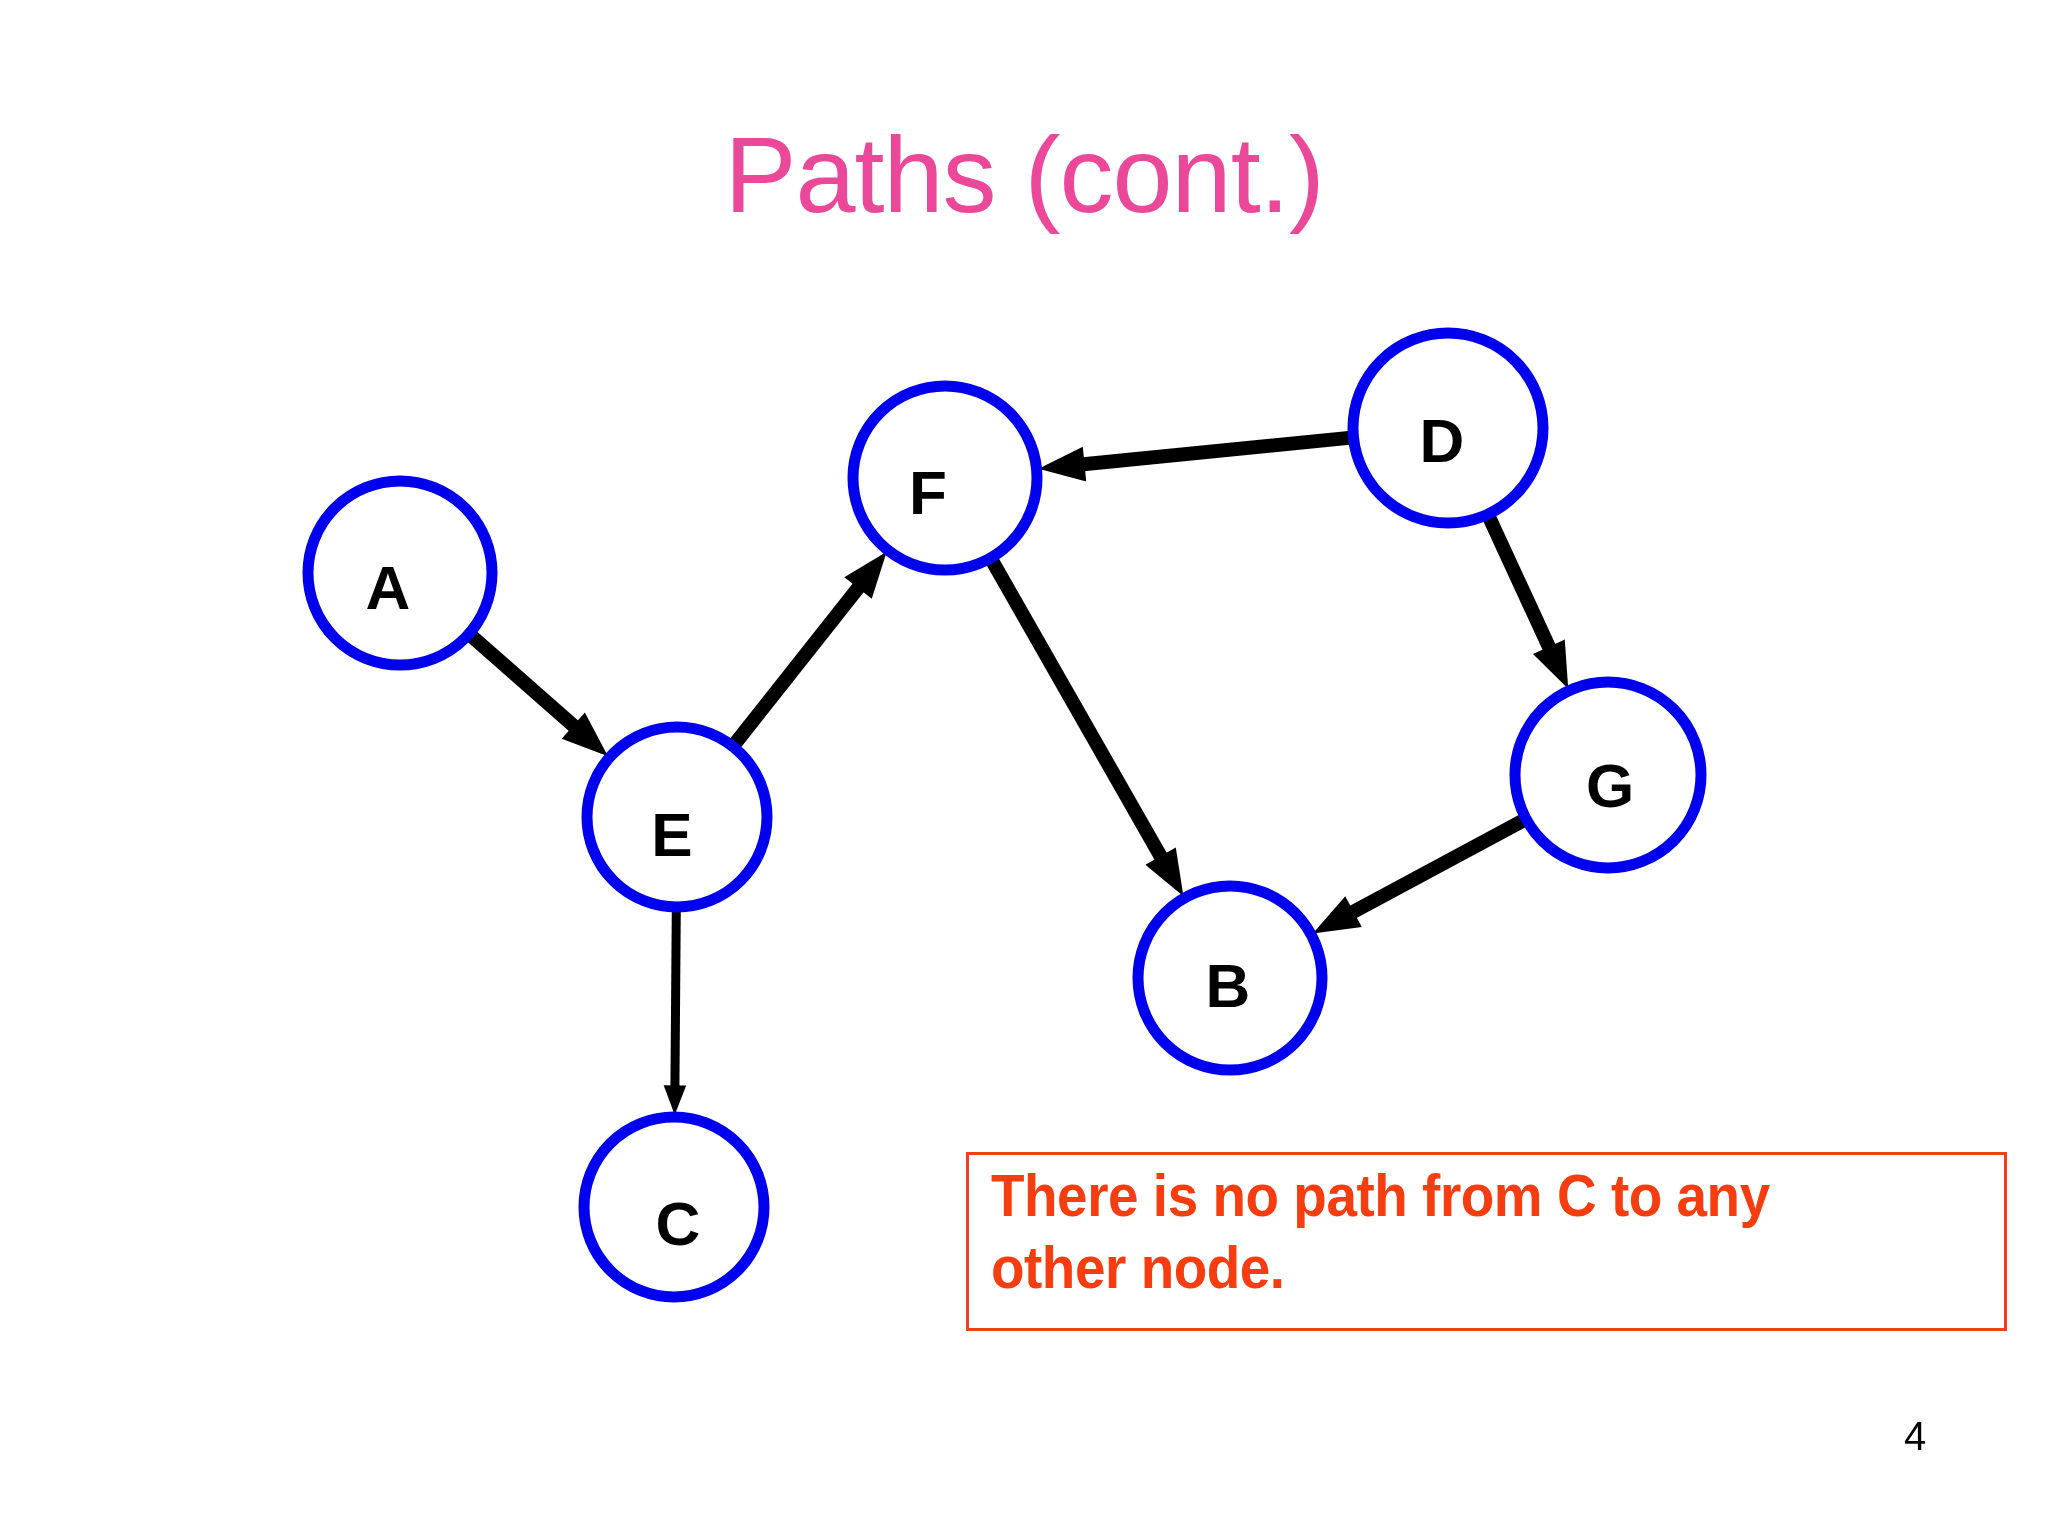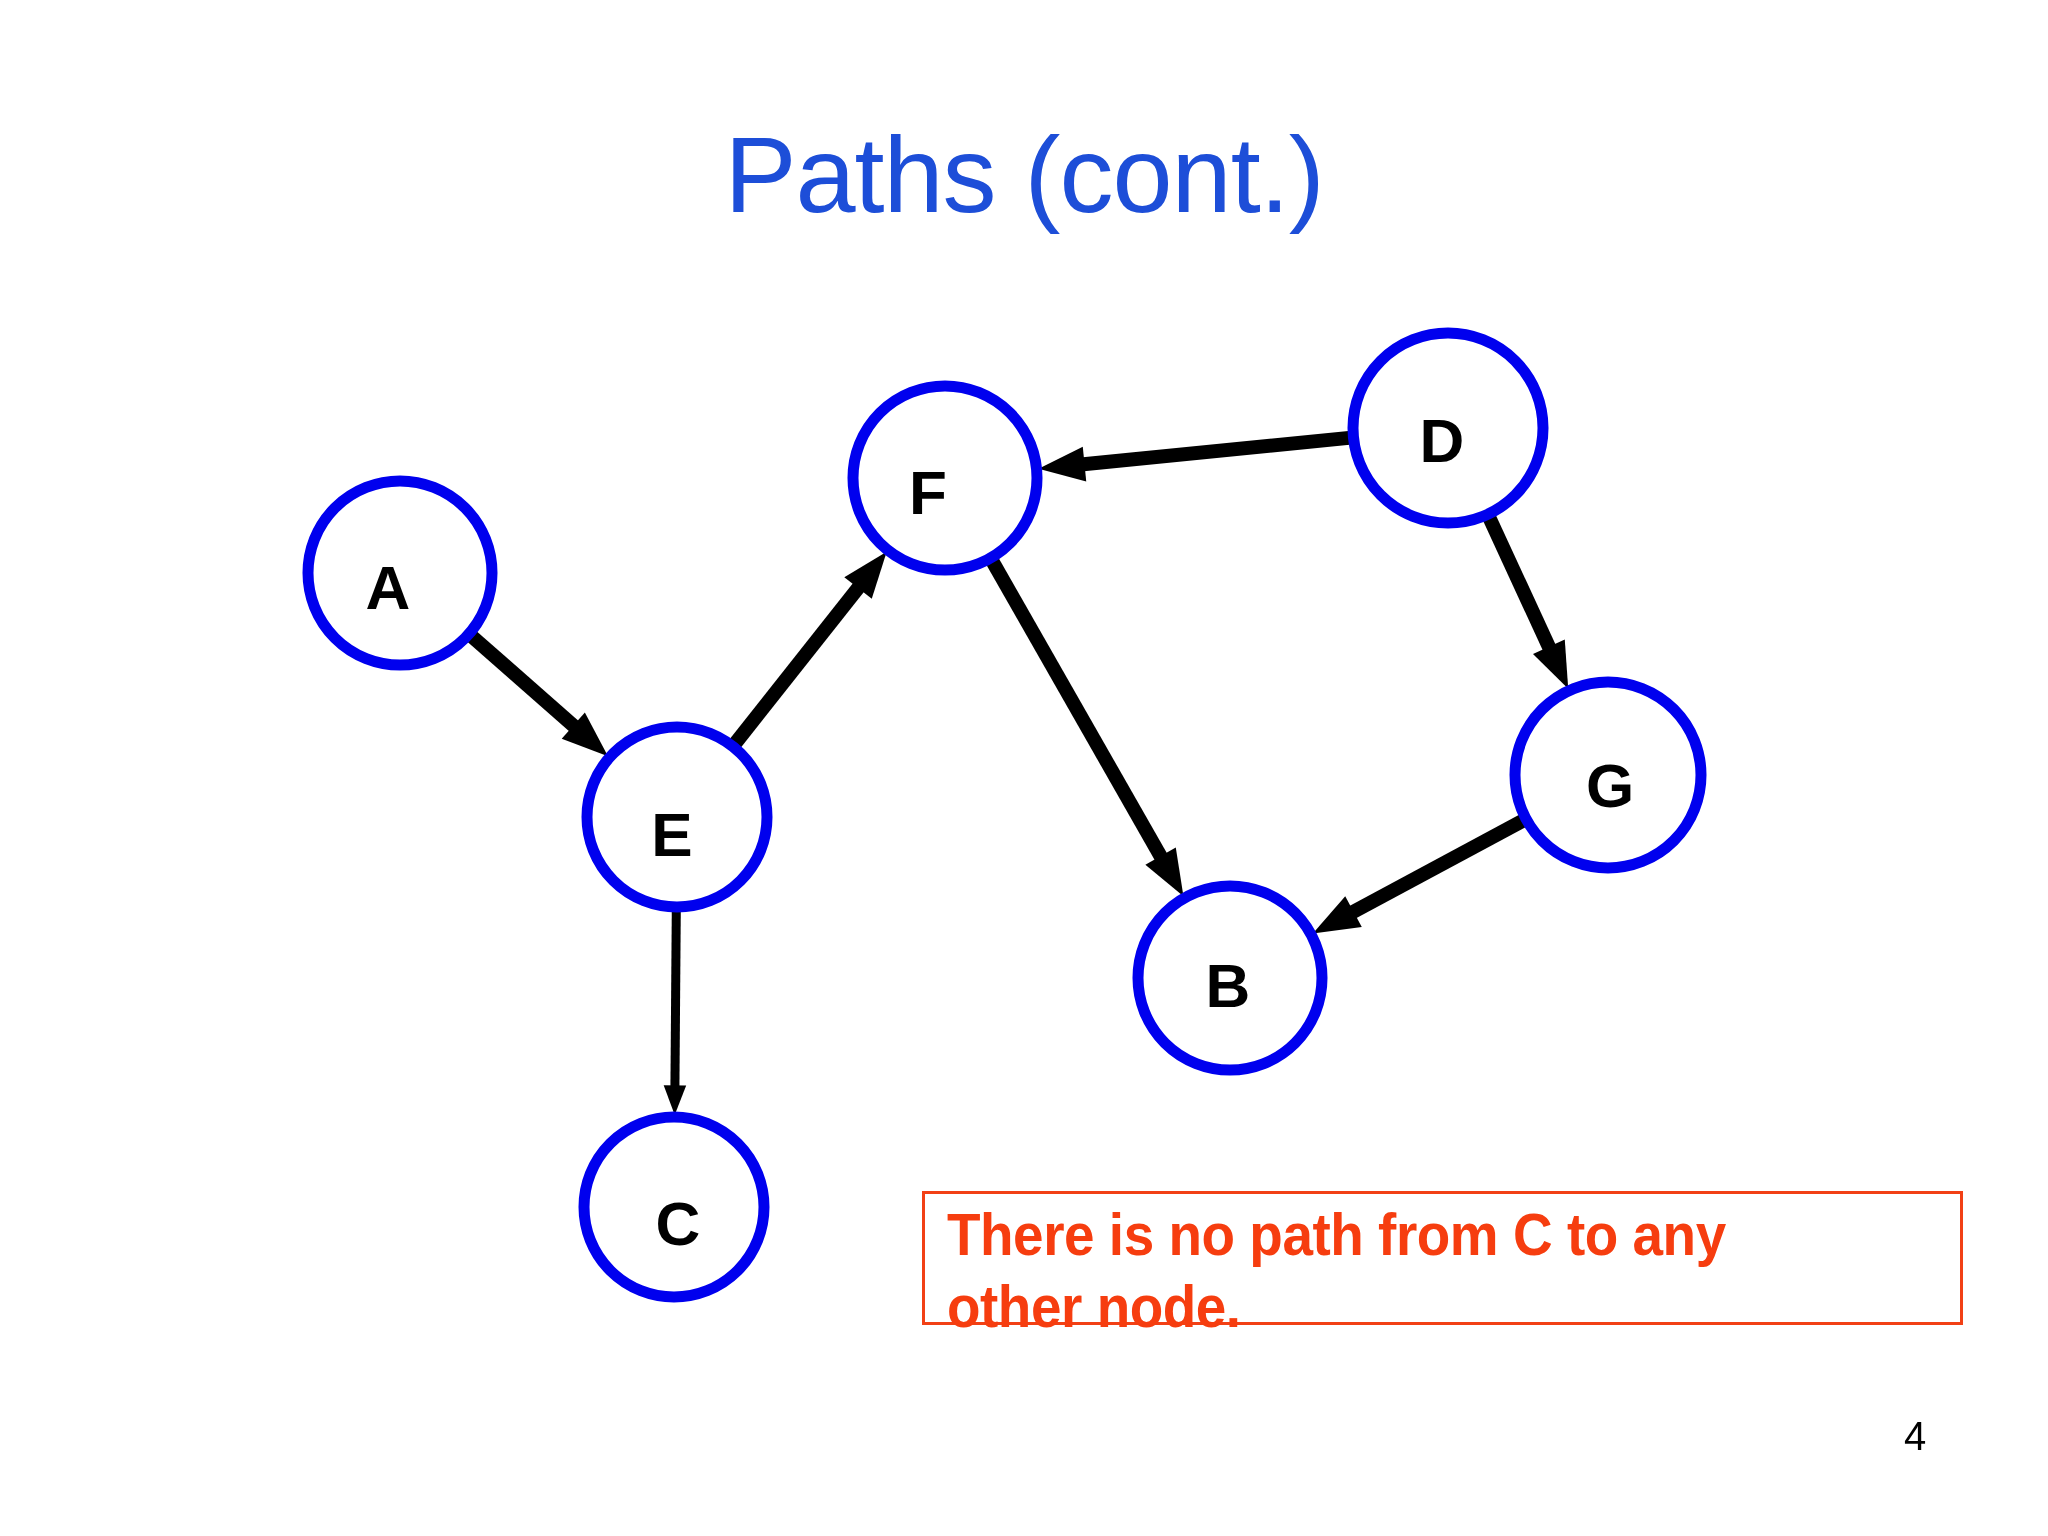--- a/index.html
+++ b/index.html
@@ -25,21 +25,21 @@
 
   #slide-title {
     position: absolute;
     left: 0;
     top: 118px;
     width: 2048px;
     text-align: center;
     font-family: "Liberation Sans", sans-serif;
     font-size: 108px;
     font-weight: 400;
-    color: #1d4ed8;
+    color: #ec4899;
     letter-spacing: -1px;
     line-height: 1.05;
     white-space: nowrap;
   }
 
   #graph-svg {
     position: absolute;
     left: 0;
     top: 0;
     width: 2048px;
@@ -52,28 +52,27 @@
     font-weight: bold;
     font-size: 62px;
     color: #000000;
     text-align: center;
     line-height: 1;
     white-space: nowrap;
   }
 
   #callout-box {
     position: absolute;
-    left: 922px;
+    left: 966px;
     top: 1152px;
     width: 1041px;
-    height: 134px;
+    height: 179px;
     border: 3px solid #f24015;
     background: #ffffff;
     box-sizing: border-box;
-    margin-top: 39px;
   }
 
   #callout-text {
     position: absolute;
     left: 22px;
     top: 6px;
     width: 992px;
     font-family: "Liberation Sans Narrow", "Liberation Sans", sans-serif;
     font-weight: bold;
     font-size: 59px;

